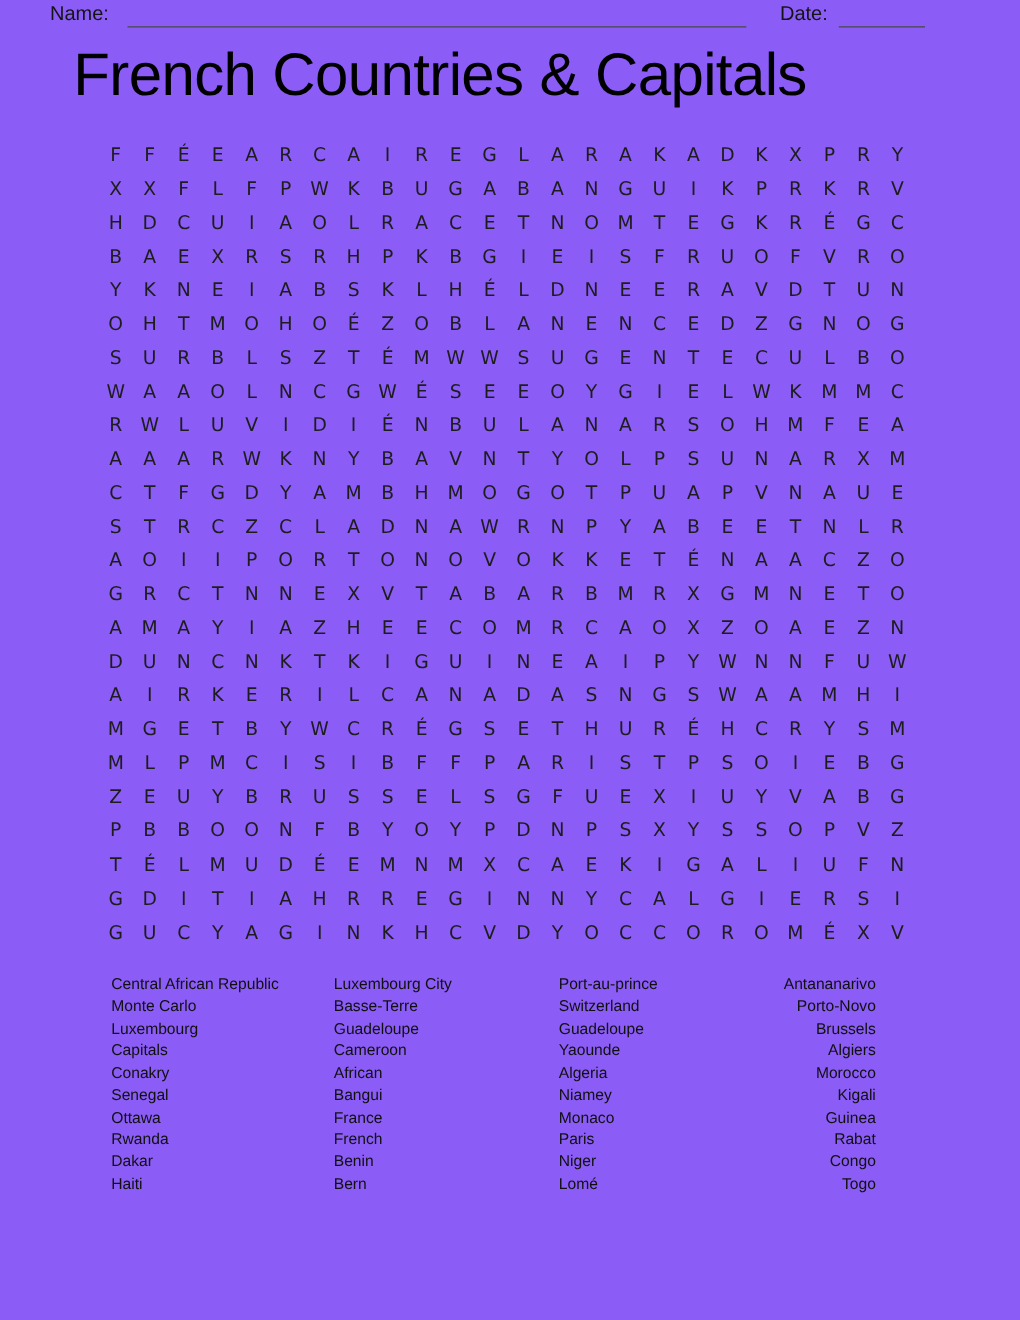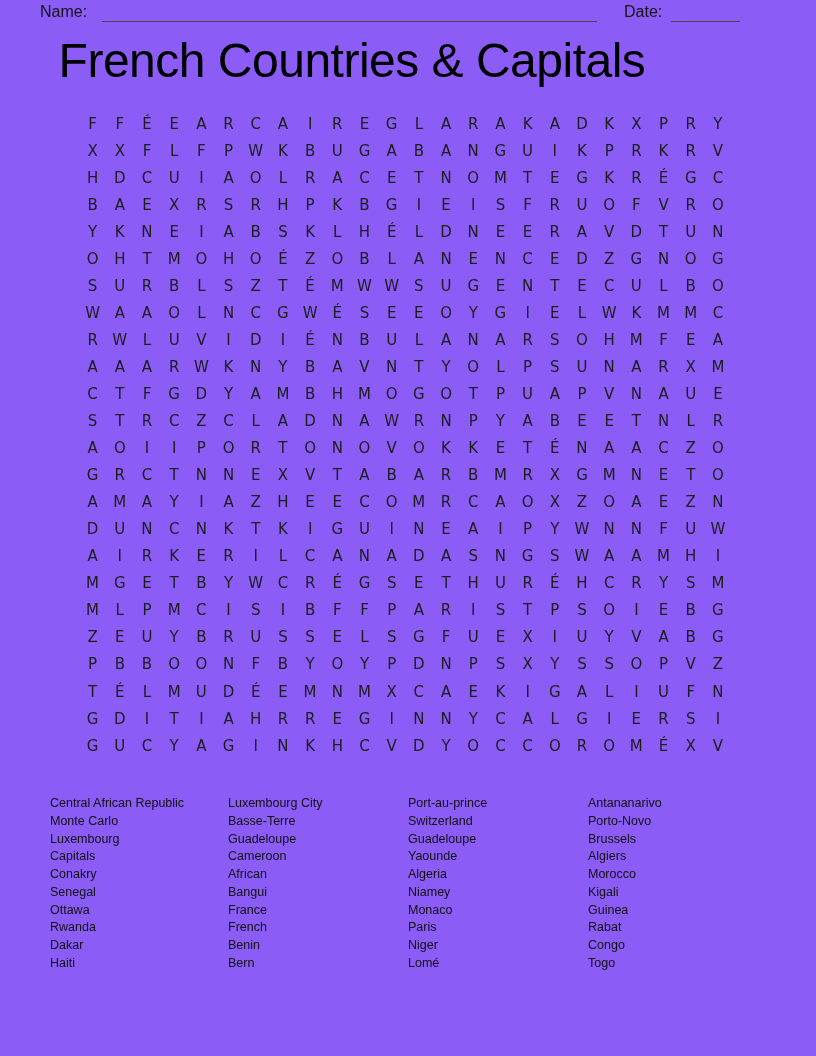--- a/index.html
+++ b/index.html
@@ -21,25 +21,25 @@
            font-family: "Liberation Sans", sans-serif; }
 
   
   .grid { position: absolute; left: 79px; top: 110px;
           display: grid; grid-template-columns: repeat(24, 27.2px); grid-auto-rows: 27.05px; }
   .cell { display: flex; align-items: center; justify-content: center;
           font-family: "DejaVu Sans", sans-serif; font-size: 15px; color: #1d1d1d; }
 
   
   .words { position: absolute; top: 779px; left: 0; width: 816px; }
-  .wcol { position: absolute; top: 16px; }
+  .wcol { position: absolute; top: 0; margin-left: 39px; }
   .wcol-0 { left: 50px; }
   .wcol-1 { left: 228px; }
   .wcol-2 { left: 408px; }
-  .wcol-3 { left: 588px; }
+  .wcol-3 { left: 588px; text-align: right; }
   .word { font-size: 12.5px; line-height: 17.75px; color: #101010; white-space: nowrap;
           font-family: "Liberation Sans", sans-serif; }
 </style>
 </head>
 <body>
 
 <div class="page">
 
   <span class="hdr-label name-label">Name:</span>
   <div class="rule name-rule"></div>

